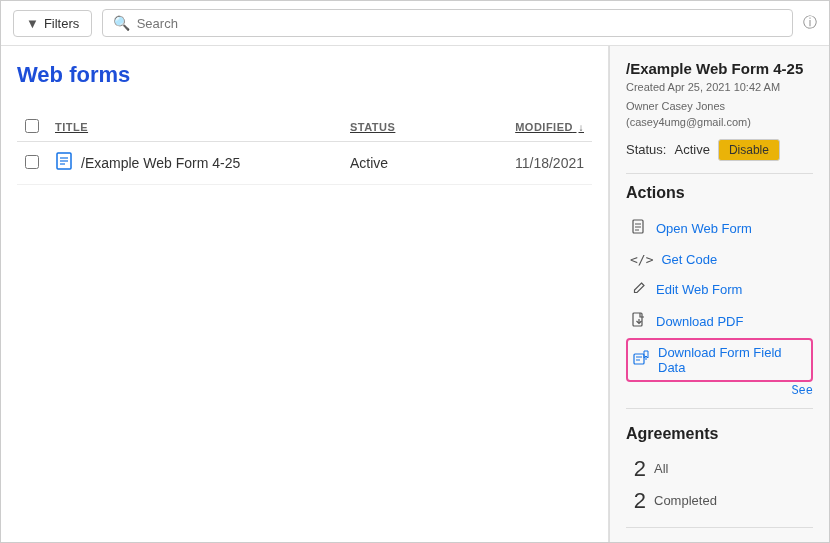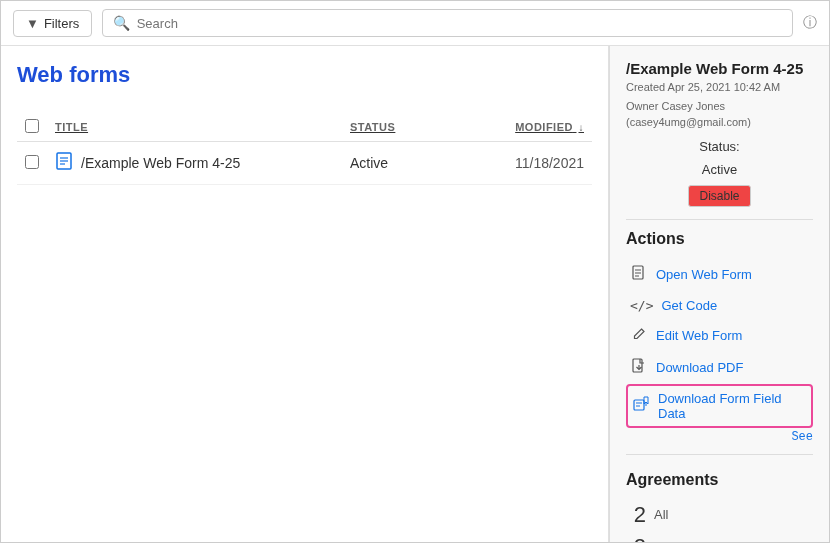--- a/index.html
+++ b/index.html
@@ -176,38 +176,37 @@
       margin-bottom: 2px;
       line-height: 1.5;
     }
 
     .status-row {
       display: flex;
       align-items: center;
       gap: 8px;
       margin-top: 8px;
       margin-bottom: 12px;
-      flex-direction: column;
     }
 
     .status-label {
       font-size: 13px;
       color: #333;
     }
 
     .status-value {
       font-size: 13px;
       color: #333;
     }
 
     .disable-btn {
       padding: 3px 10px;
       border: 1px solid #ccc;
       border-radius: 3px;
-      background: #ef4444;
+      background: #eab308;
       font-size: 12px;
       cursor: pointer;
       color: #333;
     }
 
     .section-title {
       font-size: 16px;
       font-weight: 600;
       color: #222;
       margin-bottom: 10px;

